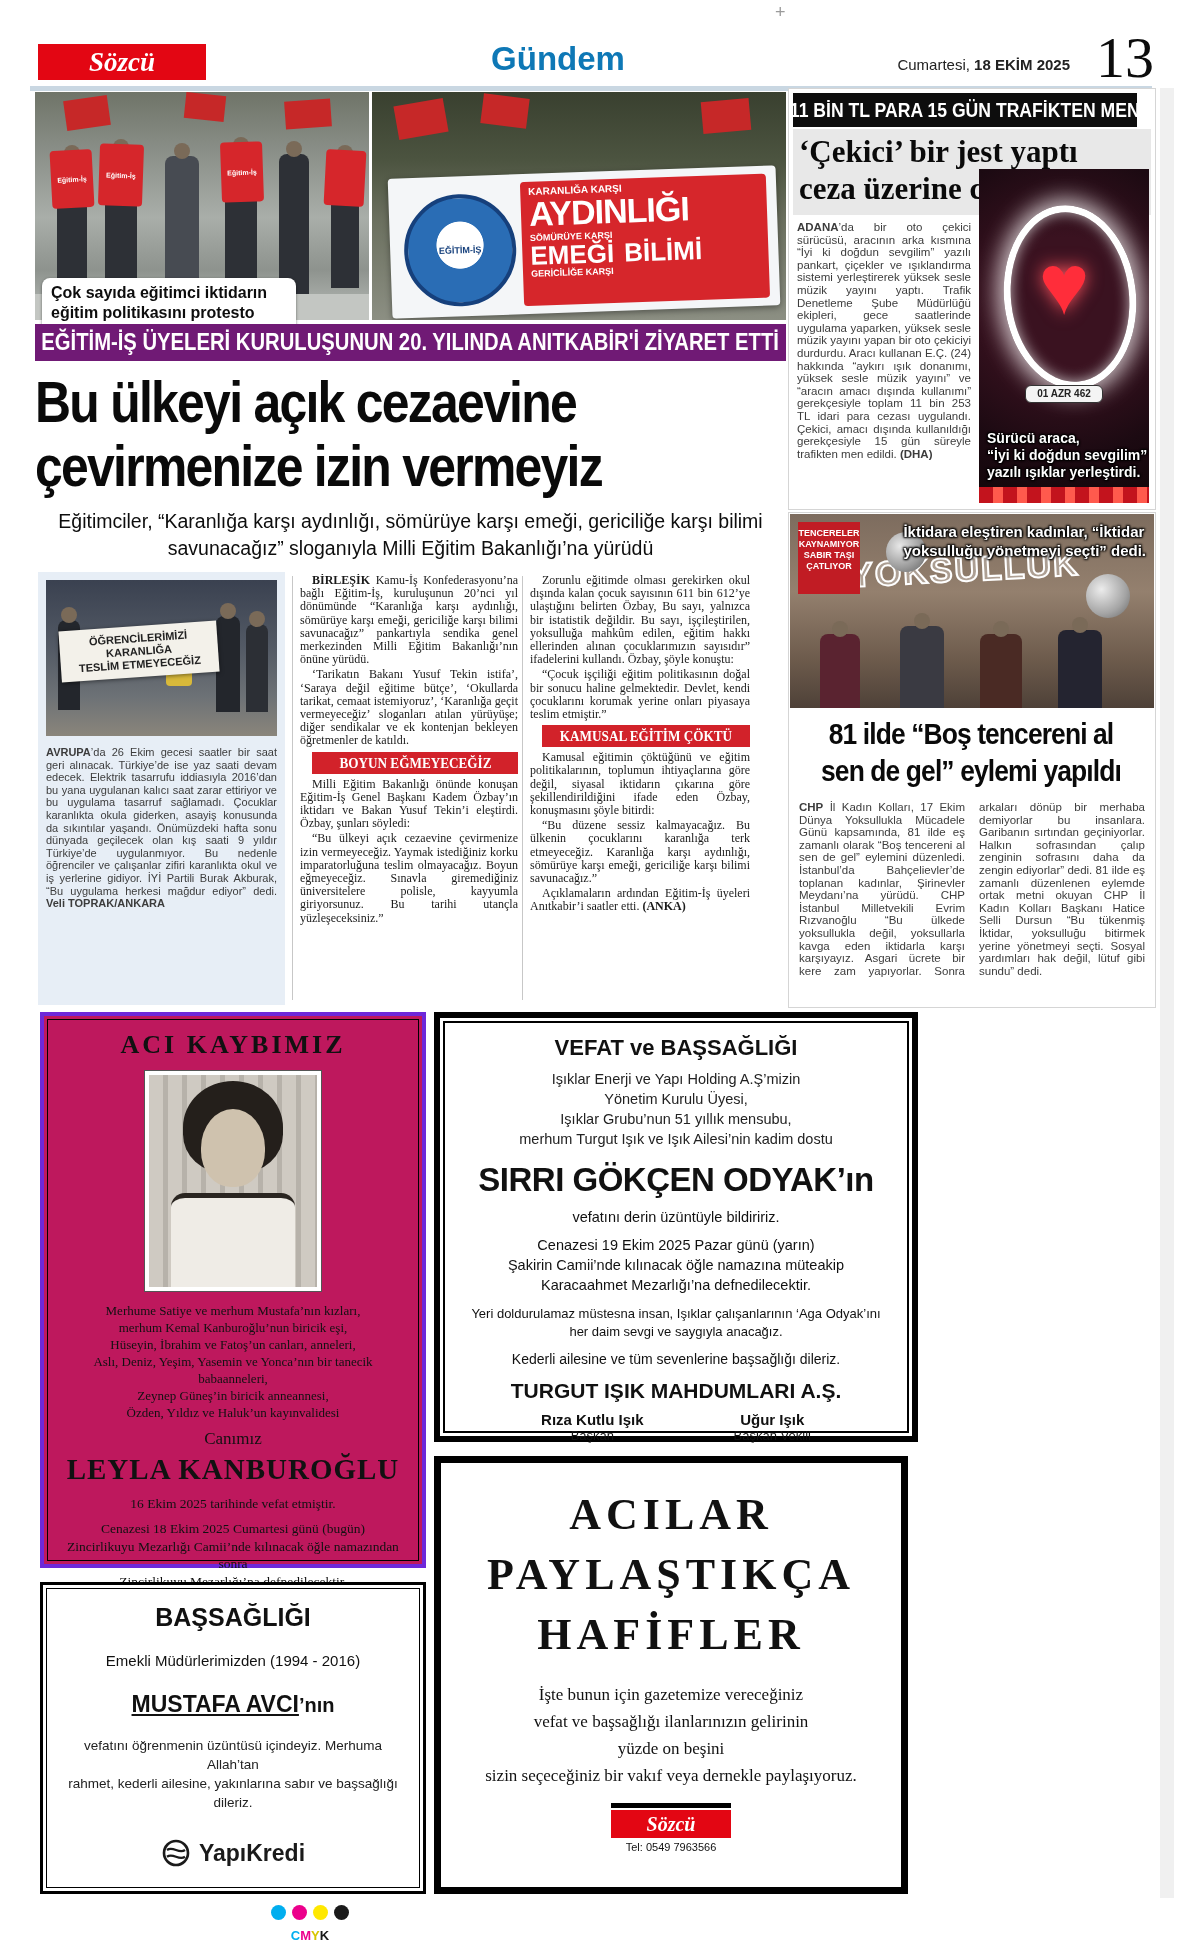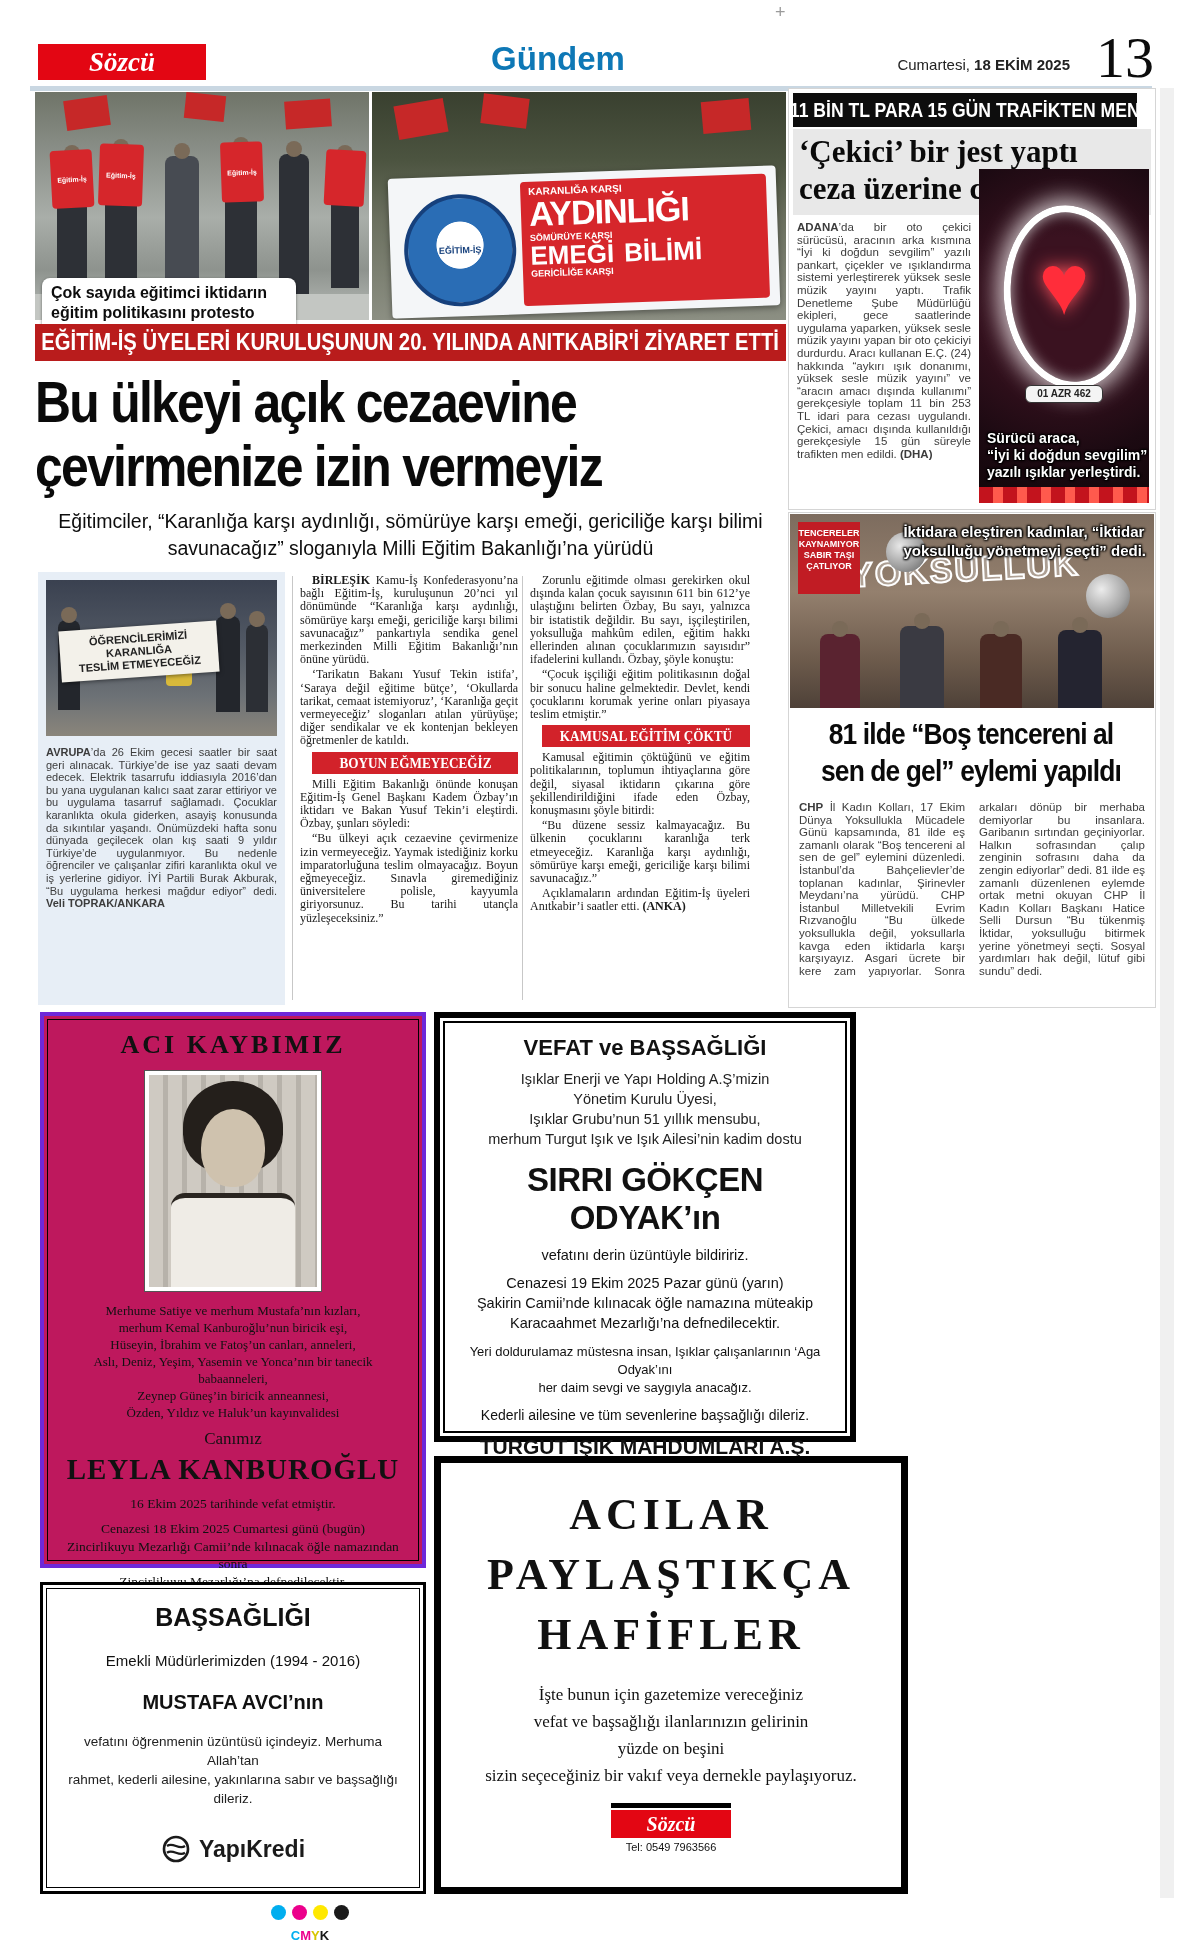--- a/index.html
+++ b/index.html
@@ -23,21 +23,21 @@
         font-weight:bold;line-height:1.25;padding:5px 9px;color:#0d0d0d;}
   .ovl-cap{position:absolute;color:#fff;font-weight:bold;
            text-shadow:-1px -1px 2px #000,1px -1px 2px #000,-1px 1px 2px #000,1px 1px 2px #000;}
   .fig{position:absolute;background:#2d3036;border-radius:8px 8px 0 0;}
   .fig:before{content:"";position:absolute;top:-13px;left:50%;margin-left:-8px;width:16px;height:16px;
               border-radius:50%;background:#7a6a58;}
   .cape{position:absolute;background:#d6262b;border-radius:4px;color:#fff;font-size:7px;font-weight:bold;
         display:flex;align-items:center;justify-content:center;overflow:hidden;}
   .flag{position:absolute;background:#c62828;}
   
-  .kicker-blue{background:#b91c1c;color:#fff;font-weight:bold;display:flex;align-items:center;justify-content:center;}
+  .kicker-blue{background:#701a75;color:#fff;font-weight:bold;display:flex;align-items:center;justify-content:center;}
   .mainhead{font-weight:bold;letter-spacing:-2px;line-height:64px;font-size:58px;color:#0a0a0a;}
   .deck{text-align:center;font-size:19.5px;line-height:27px;color:#0d0d0d;}
   .bodycol{font-size:12px;line-height:13.2px;color:#1a1a1a;}
   .bodycol p{margin:0 0 2px 0;text-indent:12px;}
   .redbar{background:#d2222a;color:#fff;font-weight:bold;text-align:center;font-size:15px;
           line-height:22px;margin:4px 0 4px 12px;}
   .vrule{background:#c7c7c7;width:1px;position:absolute;}
   
   .bluebox{background:#e7eef6;}
   .clockhead{font-family:"Liberation Serif",serif;font-weight:bold;font-size:24px;line-height:27px;
@@ -233,21 +233,21 @@
       <div style="margin-top:4px;font-size:29px;font-weight:bold;letter-spacing:1px;">LEYLA KANBUROĞLU</div>
       <div style="margin-top:10px;font-size:13.5px;">16 Ekim 2025 tarihinde vefat etmiştir.</div>
       <div class="pre" style="margin-top:8px;font-size:13.5px;line-height:17.5px;">Cenazesi 18 Ekim 2025 Cumartesi günü (bugün)
 Zincirlikuyu Mezarlığı Camii’nde kılınacak öğle namazından sonra
 Zincirlikuyu Mezarlığı’na defnedilecektir.</div>
       <div style="margin-top:8px;font-size:13.5px;">Acımız sonsuzdur.</div>
       <div style="margin-top:6px;font-size:17px;font-weight:bold;letter-spacing:2px;">AİLESİ</div>
     </div>
   </div>
 
-  <div class="abs vefat-outer" style="left:434px;top:1012px;width:422px;height:430px;box-sizing:border-box;">
+  <div class="abs vefat-outer" style="left:434px;top:1012px;width:484px;height:430px;box-sizing:border-box;">
     <div class="vefat-inner">
       <div style="font-size:22px;font-weight:bold;">VEFAT ve BAŞSAĞLIĞI</div>
       <div class="pre" style="margin-top:8px;font-size:14.5px;line-height:20px;color:#222;">Işıklar Enerji ve Yapı Holding A.Ş’mizin
 Yönetim Kurulu Üyesi,
 Işıklar Grubu’nun 51 yıllık mensubu,
 merhum Turgut Işık ve Işık Ailesi’nin kadim dostu</div>
       <div style="margin-top:12px;font-size:33px;font-weight:bold;letter-spacing:-0.5px;">SIRRI GÖKÇEN ODYAK’ın</div>
       <div style="margin-top:10px;font-size:14.5px;">vefatını derin üzüntüyle bildiririz.</div>
       <div class="pre" style="margin-top:10px;font-size:14.5px;line-height:20px;">Cenazesi 19 Ekim 2025 Pazar günü (yarın)
 Şakirin Camii’nde kılınacak öğle namazına müteakip
@@ -267,21 +267,21 @@
         </div>
       </div>
     </div>
   </div>
 
   <div class="abs cond-outer" style="left:40px;top:1582px;width:386px;height:312px;box-sizing:border-box;">
     <div class="cond-inner">
       <div style="font-size:25px;font-weight:bold;">BAŞSAĞLIĞI</div>
       <div style="margin-top:20px;font-size:15px;">Emekli Müdürlerimizden (1994 - 2016)</div>
       <div style="margin-top:22px;">
-        <span style="font-size:20px;font-weight:bold;">MUSTAFA AVCI</span><span style="font-size:20px;font-weight:bold;">’nın</span>
+        <span style="font-size:23px;font-weight:bold;text-decoration:underline;">MUSTAFA AVCI</span><span style="font-size:20px;font-weight:bold;">’nın</span>
       </div>
       <div class="pre" style="margin-top:18px;font-size:13.5px;line-height:19px;color:#222;">vefatını öğrenmenin üzüntüsü içindeyiz. Merhuma Allah’tan
 rahmet, kederli ailesine, yakınlarına sabır ve başsağlığı dileriz.</div>
       <div style="margin-top:26px;display:flex;align-items:center;justify-content:center;gap:8px;">
         <svg width="30" height="30" viewBox="0 0 40 40">
           <circle cx="20" cy="20" r="16" fill="none" stroke="#1a1a1a" stroke-width="3.5"></circle>
           <path d="M8 16 C16 10, 24 22, 32 16" fill="none" stroke="#1a1a1a" stroke-width="3"></path>
           <path d="M8 25 C16 19, 24 31, 32 25" fill="none" stroke="#1a1a1a" stroke-width="3"></path>
         </svg>
         <span style="font-size:23px;font-weight:bold;color:#1a1a1a;">YapıKredi</span>

